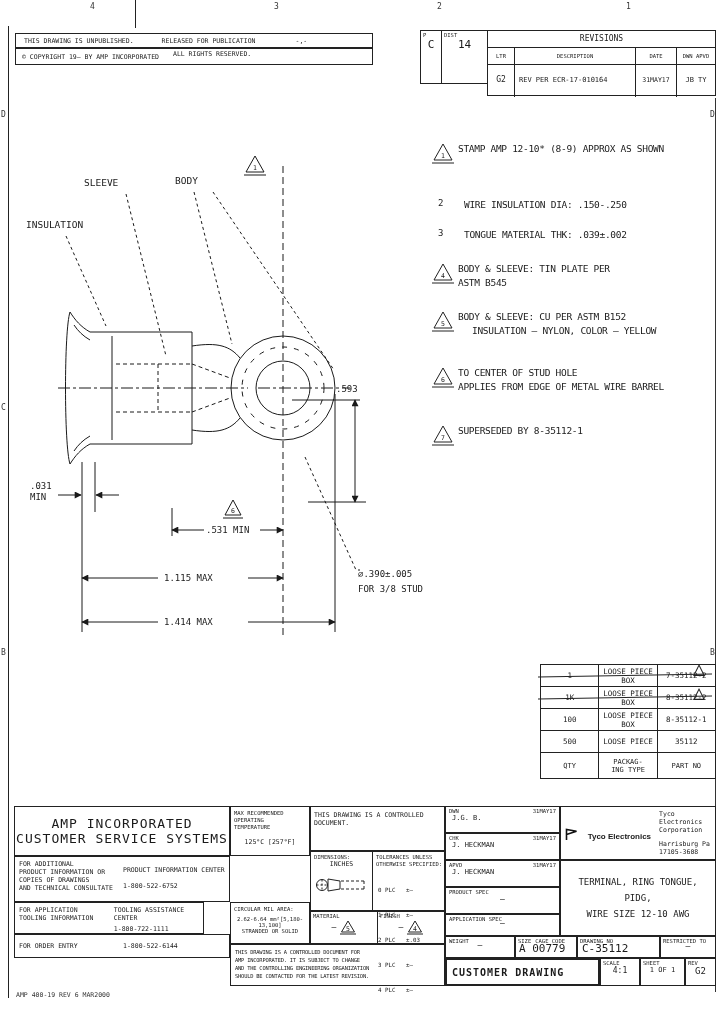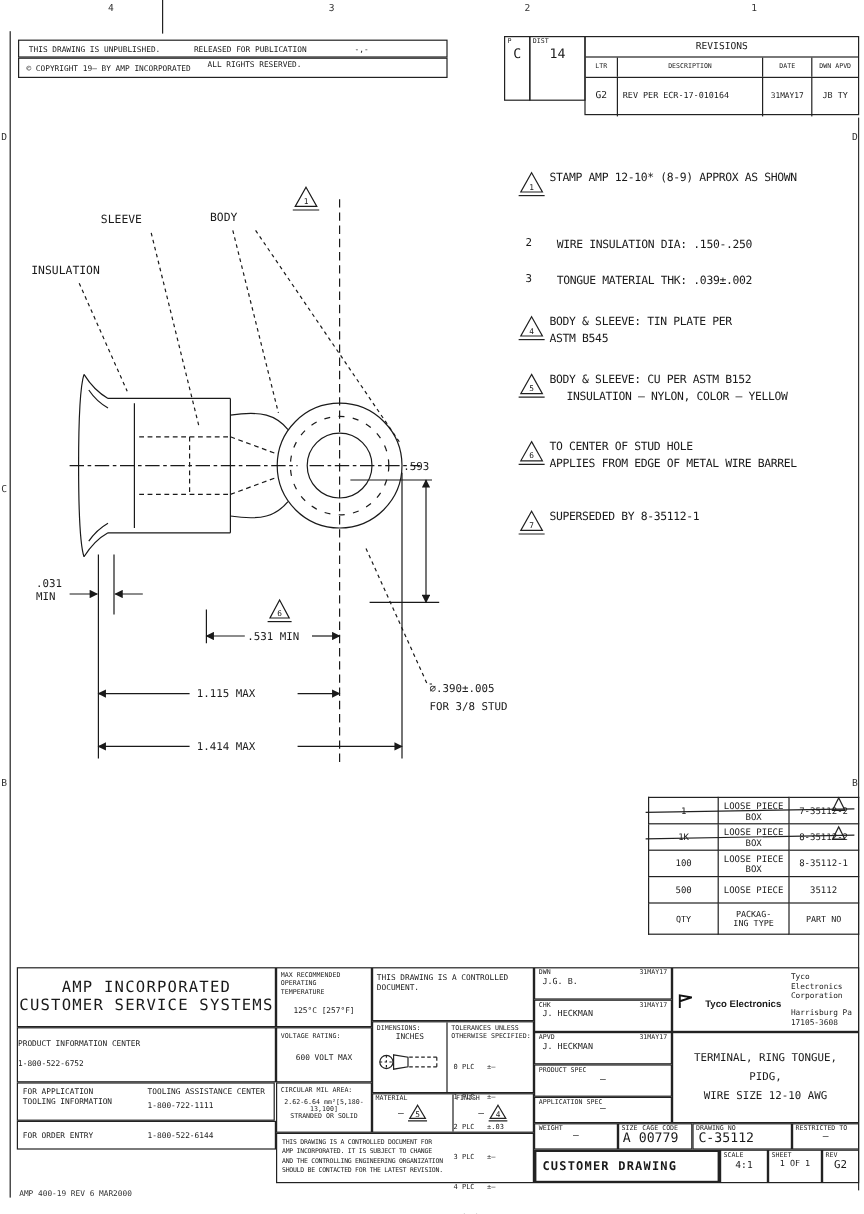--- a/index.html
+++ b/index.html
@@ -272,27 +272,33 @@
   <div class="ab" style="left:693px;top:680px;font-size:20px;color:#222">△</div>
 
   <div class="ab" style="left:14px;top:806px;width:702px;height:180px">
 
     <div class="tb-box" style="left:0;top:0;width:216px;height:50px;display:flex;flex-direction:column;justify-content:center;align-items:center">
       <div class="f13" style="letter-spacing:1px">AMP INCORPORATED</div>
       <div class="f13" style="letter-spacing:1px">CUSTOMER SERVICE SYSTEMS</div>
     </div>
 
     <div class="tb-box" style="left:0;top:50px;width:216px;height:46px;display:flex">
+      <div class="f6 lt" style="margin:3px 0 0 4px;width:104px">
+        <div>FOR ADDITIONAL</div>
+        <div>PRODUCT INFORMATION OR</div>
+        <div>COPIES OF DRAWINGS</div>
+        <div>AND TECHNICAL CONSULTATE</div>
+      </div>
       <div class="f6 lt" style="margin-top:9px">
         <div>PRODUCT INFORMATION CENTER</div>
         <div style="margin-top:8px">1-800-522-6752</div>
       </div>
     </div>
 
-    <div class="tb-box" style="left:0;top:96px;width:215px;height:32px;display:flex">
+    <div class="tb-box" style="left:0;top:96px;width:190px;height:32px;display:flex">
       <div class="f6 lt" style="margin:3px 0 0 4px;width:104px">
         <div>FOR APPLICATION</div>
         <div>TOOLING INFORMATION</div>
       </div>
       <div class="f6 lt" style="margin-top:3px">
         <div>TOOLING ASSISTANCE CENTER</div>
         <div style="margin-top:3px">1-800-722-1111</div>
       </div>
     </div>
 
@@ -302,24 +308,20 @@
     </div>
 
     <div class="tb-box" style="left:216px;top:0;width:80px;height:50px">
       <div class="f5 lt" style="margin:3px 0 0 3px">
         <div>MAX RECOMMENDED OPERATING</div>
         <div>TEMPERATURE</div>
       </div>
       <div class="f6 ctr" style="margin-top:7px">125°C  [257°F]</div>
     </div>
 
-    <div class="tb-box" style="left:216px;top:50px;width:80px;height:46px">
-      <div class="f5" style="margin:4px 0 0 3px">VOLTAGE RATING:</div>
-      <div class="f6 ctr" style="margin-top:10px">600 VOLT MAX</div>
-    </div>
 
     <div class="tb-box" style="left:216px;top:96px;width:80px;height:42px">
       <div class="f5" style="margin:3px 0 0 3px">CIRCULAR MIL AREA:</div>
       <div class="f5 ctr" style="margin-top:4px">2.62-6.64 mm²[5,180-13,100]</div>
       <div class="f5 ctr">STRANDED OR SOLID</div>
     </div>
 
     <div class="tb-box" style="left:216px;top:138px;width:215px;height:42px">
       <div class="fineprint" style="margin:3px 0 0 4px">
         <div>THIS DRAWING IS A CONTROLLED DOCUMENT FOR</div>

